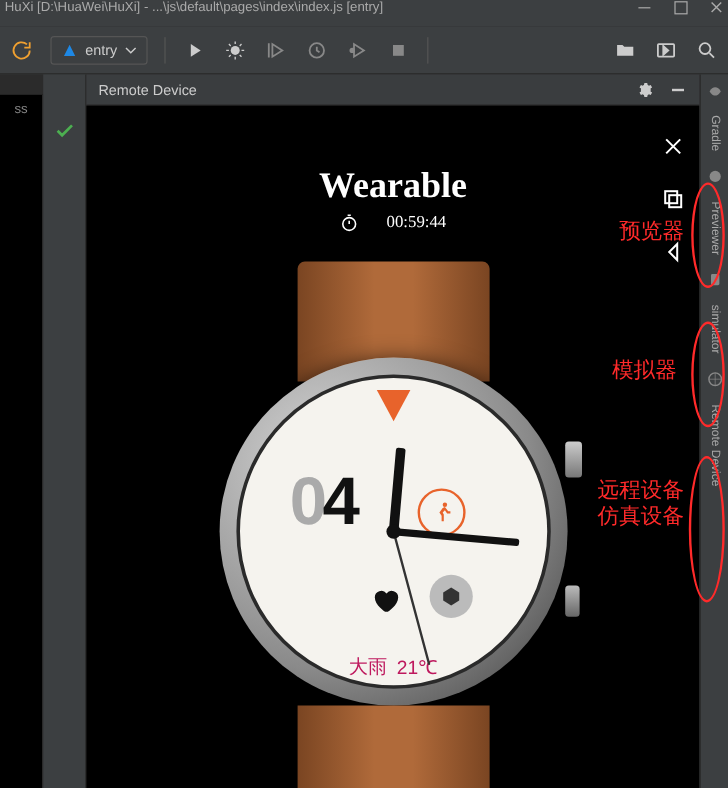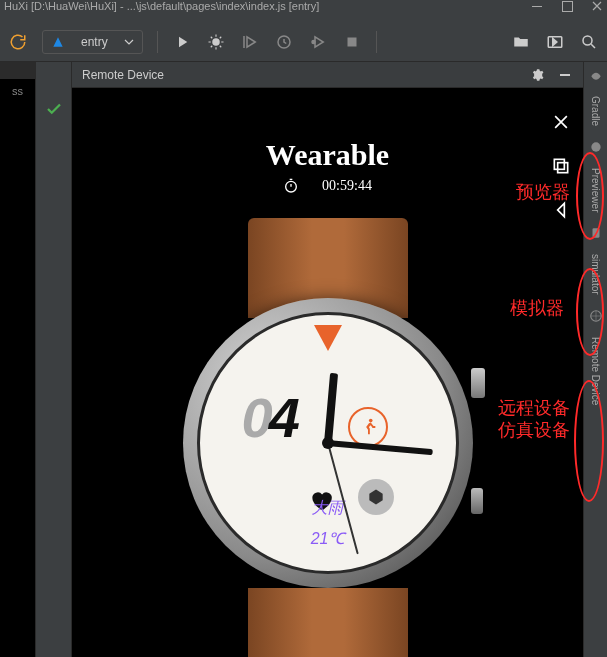--- a/index.html
+++ b/index.html
@@ -35,21 +35,21 @@
       display: flex;
       align-items: center;
       padding: 0 8px;
       gap: 14px;
     }
     .icon-btn { width: 20px; height: 20px; display: flex; align-items: center; justify-content: center; color: #9aa0a6; cursor: pointer; }
     .icon-btn svg { width: 18px; height: 18px; }
     .run-config {
       display: flex;
       align-items: center;
-      gap: 16px;
+      gap: 6px;
       border: 1px solid #555;
       border-radius: 3px;
       padding: 2px 8px;
       font-size: 12px;
       color: #ccc;
       height: 24px;
     }
     .run-config .hw-icon { width: 14px; height: 14px; }
     .toolbar .spacer { flex: 1; }
     .sep { width: 1px; height: 22px; background: #555; }
@@ -120,33 +120,32 @@
       border-radius: 50%;
       box-shadow: 0 4px 20px rgba(0,0,0,0.8);
     }
     .crown { position:absolute; right:-12px; top:70px; width:14px; height:30px; background:linear-gradient(#ccc,#777); border-radius:3px; }
     .crown2 { position:absolute; right:-10px; top:190px; width:12px; height:26px; background:linear-gradient(#bbb,#666); border-radius:3px; }
     .dial {
       position:absolute; inset: 14px;
       background: #f5f3ee;
       border-radius: 50%;
       border: 3px solid #2a2a2a;
-      font-style: italic;
     }
     .triangle-marker {
       position:absolute; top:10px; left:50%; transform:translateX(-50%);
       width:0; height:0; border-left:14px solid transparent; border-right:14px solid transparent; border-top:26px solid #e8632b;
     }
     .date-block { position:absolute; left:42px; top:80px; font-family: Arial Black, sans-serif; }
     .date-line { font-size:56px; font-weight:900; letter-spacing:-4px; line-height:0.82; color:#111; }
     .date-line .zero { color:#aaa; }
     .run-circle { position:absolute; left:148px; top:92px; width:40px; height:40px; border-radius:50%; border:2px solid #e8632b; display:flex; align-items:center; justify-content:center; color:#e8632b; }
     .heart-ico { position:absolute; left:108px; top:172px; width:26px; height:24px; color:#111; }
     .gear-circle { position:absolute; left:158px; top:164px; width:36px; height:36px; border-radius:50%; background:#bbb; display:flex; align-items:center; justify-content:center; color:#333; }
-    .weather-row { position:absolute; bottom:22px; left:50%; transform:translateX(-50%); font-size:16px; color:#8b5cf6; display:flex; gap:8px; align-items:center;flex-direction:column; }
+    .weather-row { position:absolute; bottom:4px; left:50%; transform:translateX(-50%); font-size:16px; color:#be185d; display:flex; gap:8px; align-items:center; }
     
     .hand { position:absolute; left:50%; top:50%; transform-origin: 50% 100%; background:#111; border-radius:2px; }
     .hand.hour { width:8px; height:70px; transform: translate(-50%,-100%) rotate(5deg); }
     .hand.min  { width:6px; height:105px; transform: translate(-50%,-100%) rotate(95deg); }
     .hand.sec  { width:2px; height:115px; background:#333; transform: translate(-50%,-100%) rotate(165deg); }
     .pivot { position:absolute; left:50%; top:50%; width:12px; height:12px; background:#111; border-radius:50%; transform:translate(-50%,-50%); }
     
     .right-rail {
       width: 24px;
       background: #3c3f41;

